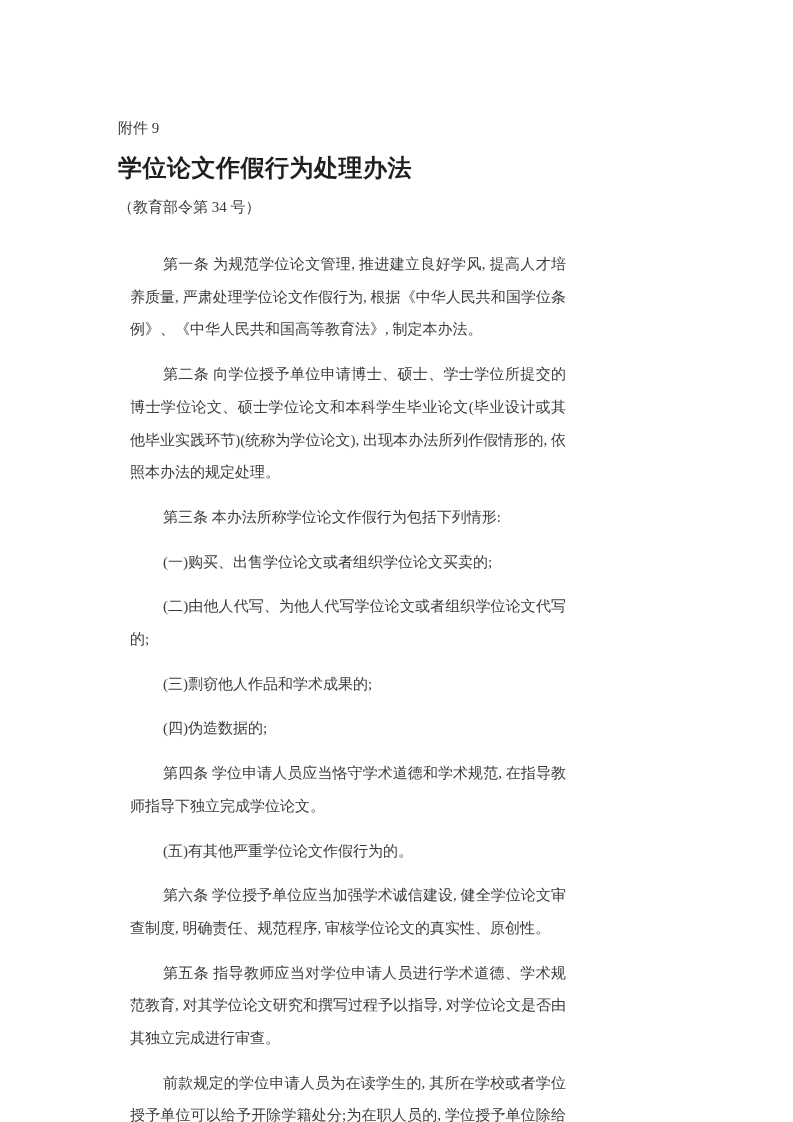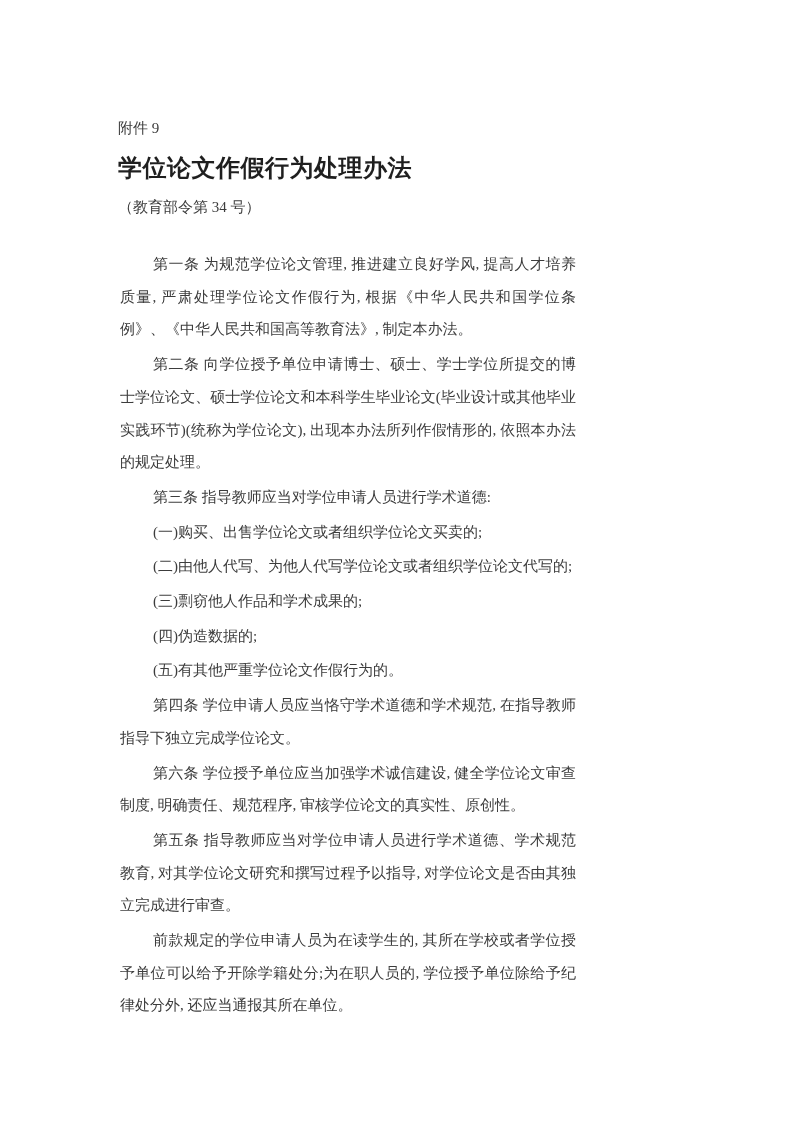--- a/index.html
+++ b/index.html
@@ -41,21 +41,21 @@
   .doc-subtitle {
     margin: 12px 0 0 0;
     font-size: 15px;
     line-height: 22px;
     text-align: left;
   }
   .doc-body {
     margin-top: 30px;
   }
   .para {
-    margin: 2px;
+    margin: 12px;
     font-size: 15px;
     line-height: 32.7px;
     text-align: justify;
     text-justify: inter-ideograph;
     text-indent: 2.2em;
     word-break: break-all;
   }
 </style>
 </head>
 <body>
@@ -66,33 +66,33 @@
   <h1 class="doc-title">学位论文作假行为处理办法</h1>
 
   <p class="doc-subtitle">（教育部令第 34 号）</p>
 
   <div class="doc-body">
 
       <p class="para">第一条 为规范学位论文管理, 推进建立良好学风, 提高人才培养质量, 严肃处理学位论文作假行为, 根据《中华人民共和国学位条例》、《中华人民共和国高等教育法》, 制定本办法。</p>
 
       <p class="para">第二条 向学位授予单位申请博士、硕士、学士学位所提交的博士学位论文、硕士学位论文和本科学生毕业论文(毕业设计或其他毕业实践环节)(统称为学位论文), 出现本办法所列作假情形的, 依照本办法的规定处理。</p>
 
-      <p class="para">第三条 指导教师应当对学位申请人员进行学术道德:</p>
+      <p class="para">第三条 本办法所称学位论文作假行为包括下列情形:</p>
 
       <p class="para">(一)购买、出售学位论文或者组织学位论文买卖的;</p>
 
       <p class="para">(二)由他人代写、为他人代写学位论文或者组织学位论文代写的;</p>
 
       <p class="para">(三)剽窃他人作品和学术成果的;</p>
 
       <p class="para">(四)伪造数据的;</p>
 
+      <p class="para">第四条 学位申请人员应当恪守学术道德和学术规范, 在指导教师指导下独立完成学位论文。</p>
+
       <p class="para">(五)有其他严重学位论文作假行为的。</p>
-
-      <p class="para">第四条 学位申请人员应当恪守学术道德和学术规范, 在指导教师指导下独立完成学位论文。</p>
 
       <p class="para">第六条 学位授予单位应当加强学术诚信建设, 健全学位论文审查制度, 明确责任、规范程序, 审核学位论文的真实性、原创性。</p>
 
       <p class="para">第五条 指导教师应当对学位申请人员进行学术道德、学术规范教育, 对其学位论文研究和撰写过程予以指导, 对学位论文是否由其独立完成进行审查。</p>
 
 
       <p class="para">前款规定的学位申请人员为在读学生的, 其所在学校或者学位授予单位可以给予开除学籍处分;为在职人员的, 学位授予单位除给予纪律处分外, 还应当通报其所在单位。</p>
     </div>
 </div>
 

